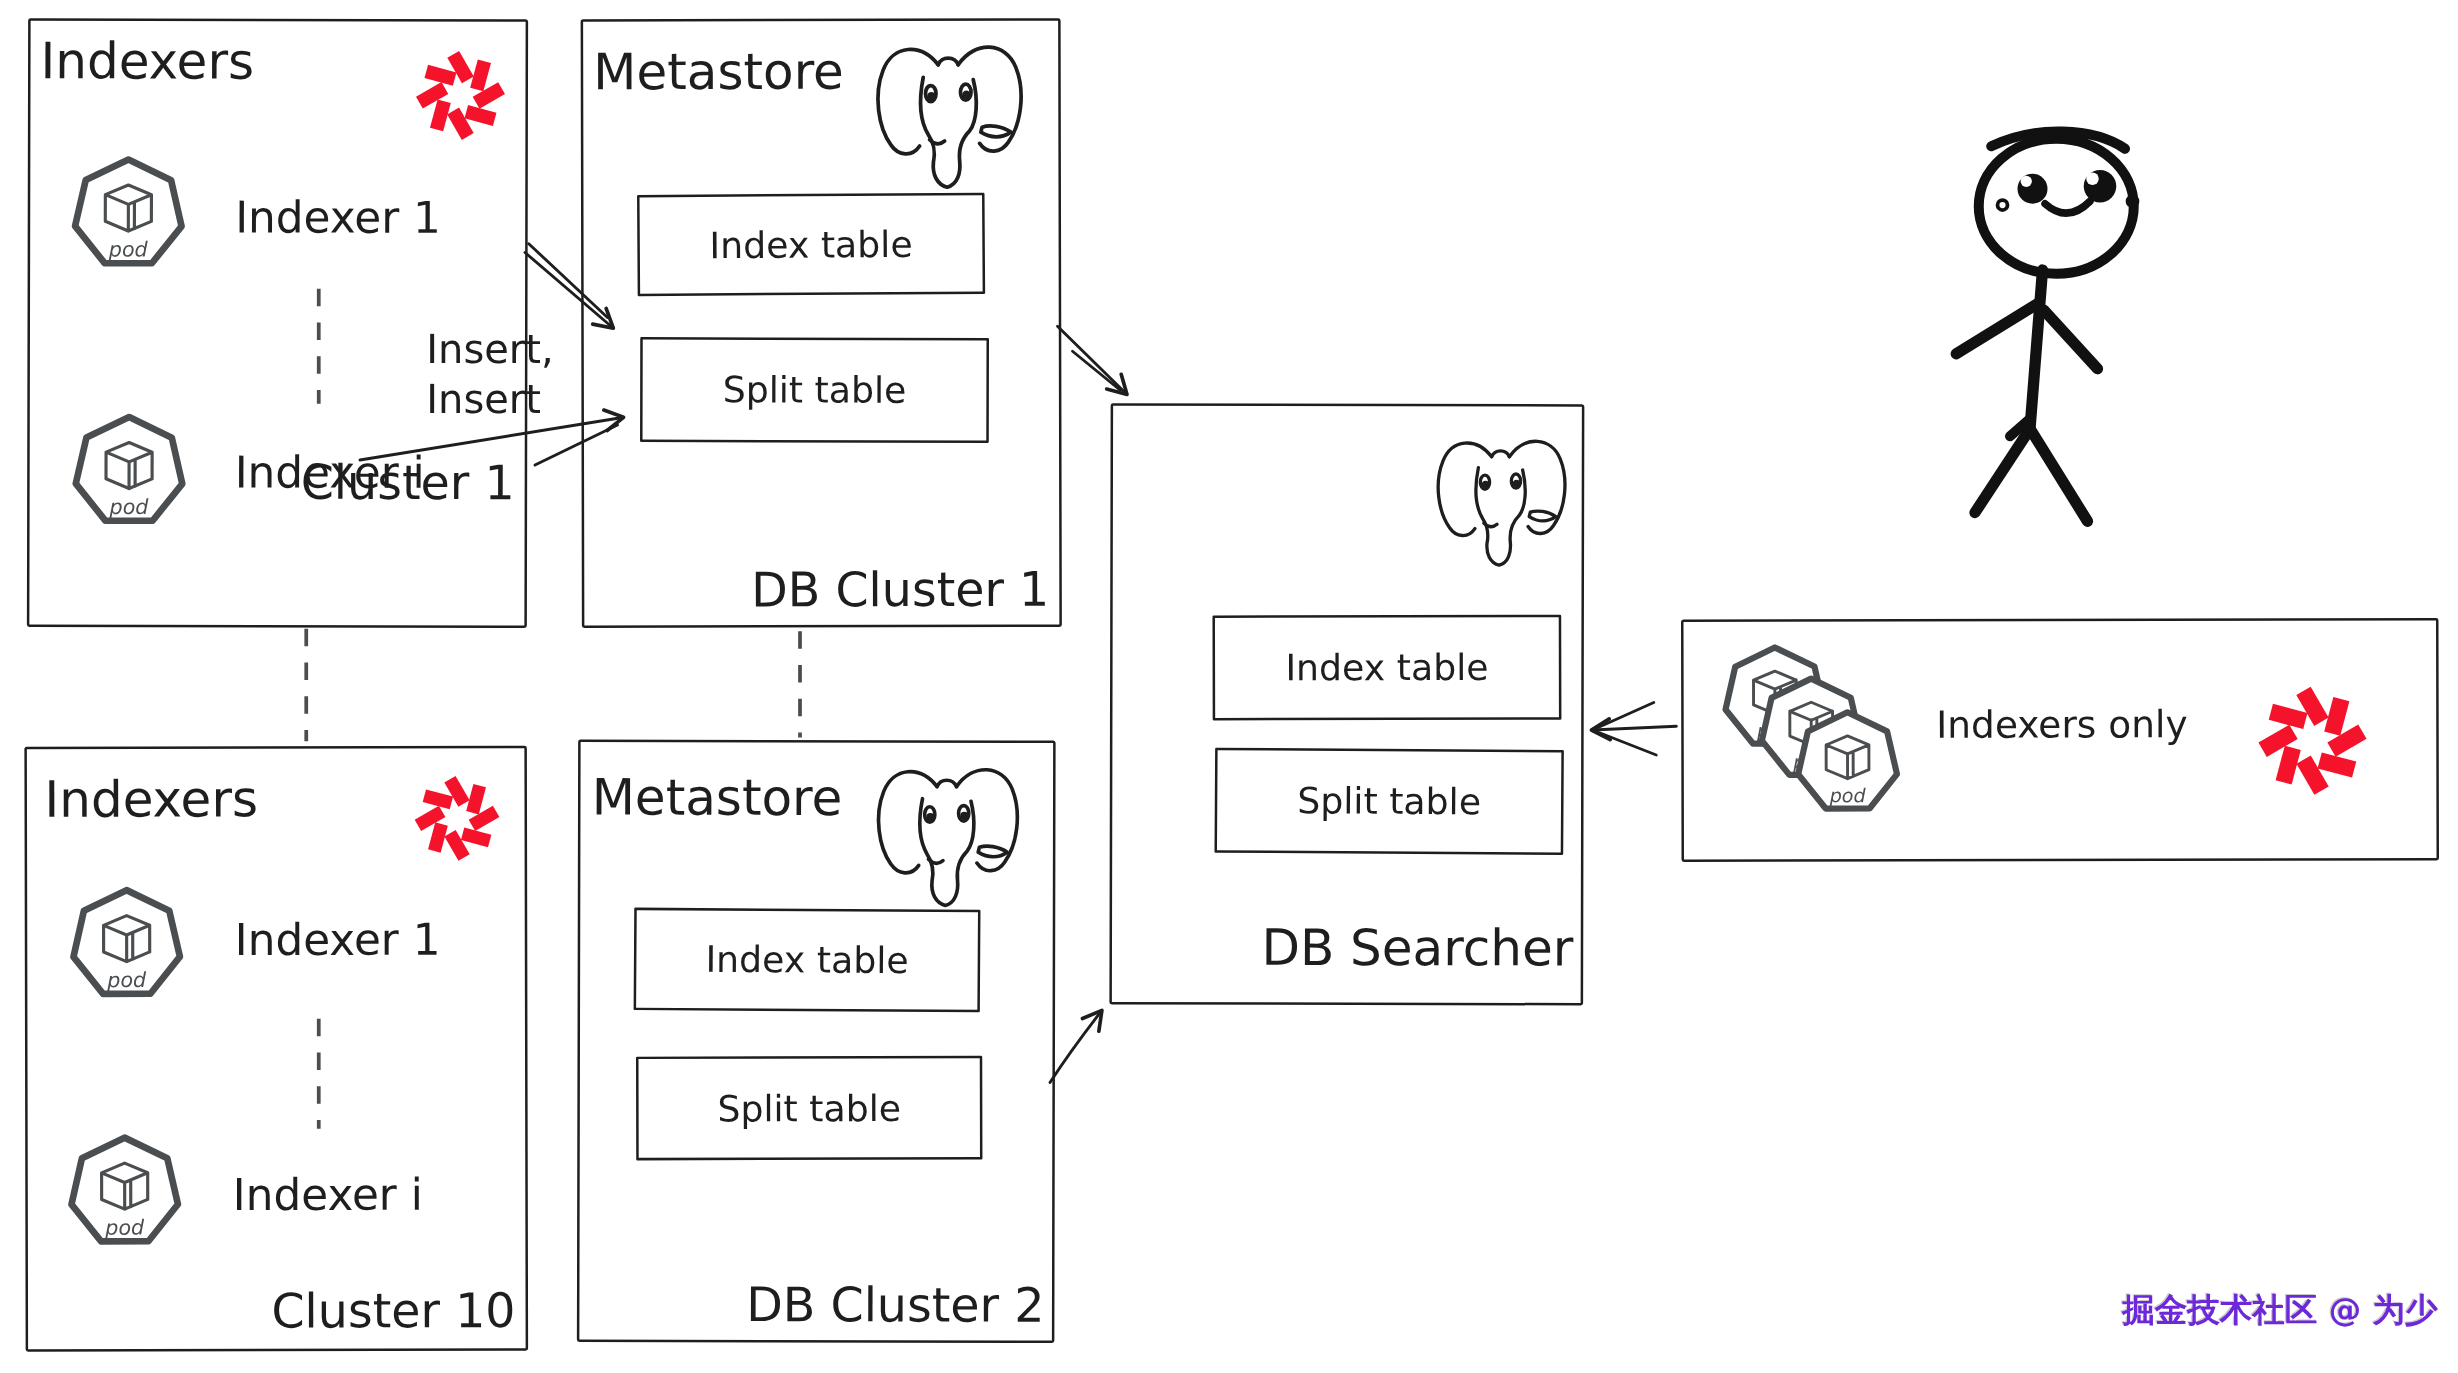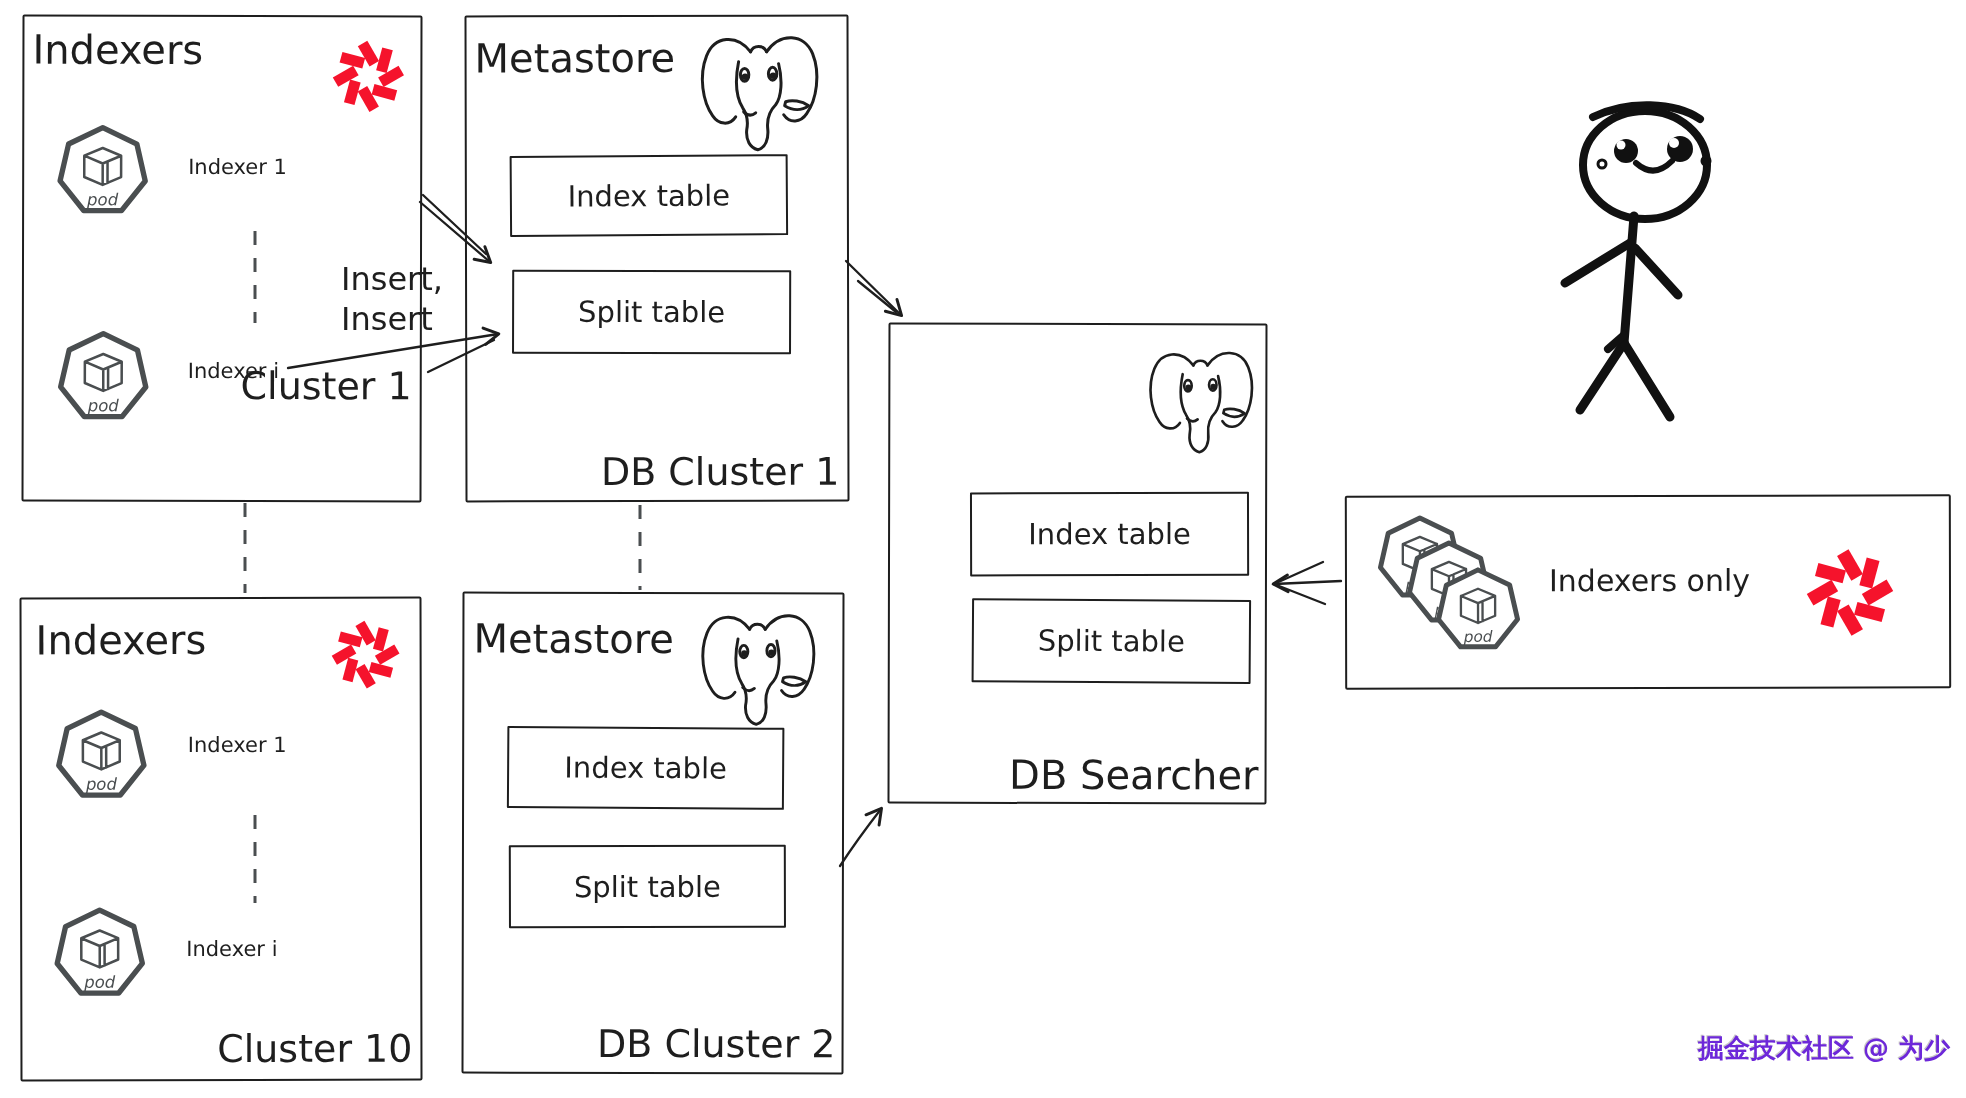--- a/index.html
+++ b/index.html
@@ -3,21 +3,21 @@
 <meta charset="utf-8">
 <style>
   html,body{margin:0;padding:0;background:#ffffff;}
   #canvas{
     position:relative;width:1966px;height:1098px;background:#ffffff;overflow:hidden;
     font-family:"DejaVu Sans","Liberation Sans",sans-serif;color:#1e1e1e;
   }
   .box{position:absolute;background:#fff;border:2.5px solid #1e1e1e;border-radius:2px;z-index:1;}
   .abs{position:absolute;}
   .box-title{position:absolute;font-size:40px;font-weight:500;white-space:nowrap;}
-  .node-label{position:absolute;font-size:21px;font-weight:500;white-space:nowrap;}
+  .node-label{position:absolute;font-size:35px;font-weight:500;white-space:nowrap;}
   .corner-label{position:absolute;font-size:38px;font-weight:400;white-space:nowrap;margin-top:40px;}
   .tbox{
     position:absolute;border:2.5px solid #1e1e1e;background:#fff;border-radius:1px;
     display:flex;align-items:center;justify-content:center;font-size:29px;font-weight:500;
   }
   .edge-label{
     position:absolute;left:341px;top:230px;font-size:32px;line-height:40px;font-weight:500;
     z-index:4;white-space:nowrap;margin-top:29px;
   }
   #connectors{position:absolute;left:0;top:0;z-index:5;pointer-events:none;}
@@ -139,21 +139,21 @@
   <div class="box r1" style="left:888px;top:323px;width:375px;height:477px;">
     <svg class="abs" style="left:248px;top:10px;" width="124" height="124" viewBox="0 0 140 132">
         <use href="#pg-elephant"></use>
       </svg>
     <div class="tbox t1" style="left:80px;top:167px;width:275px;height:80px;">
       <span>Index table</span>
     </div>
     <div class="tbox t2" style="left:82px;top:274px;width:275px;height:80px;">
       <span>Split table</span>
     </div>
-    <div class="corner-label" style="right:6px;bottom:4px;font-size:40px;">DB Searcher</div>
+    <div class="corner-label" style="right:6px;bottom:20px;font-size:40px;">DB Searcher</div>
   </div>
 
   <div class="box r2" style="left:1345px;top:495px;width:602px;height:190px;">
     <svg class="pods-stack" style="left:28px;top:16px;" width="150" height="152" viewBox="0 0 150 152">
       <use href="#pod-icon" x="0" y="0" width="90" height="90"></use>
       <use href="#pod-icon" x="29" y="25" width="90" height="90"></use>
       <use href="#pod-icon" x="58" y="52" width="90" height="90"></use>
     </svg>
     <div class="node-label" style="left:202px;top:66px;font-size:30px;">Indexers only</div>
     <svg class="abs" style="left:452px;top:40px;" width="102" height="112" viewBox="0 0 100 100">

